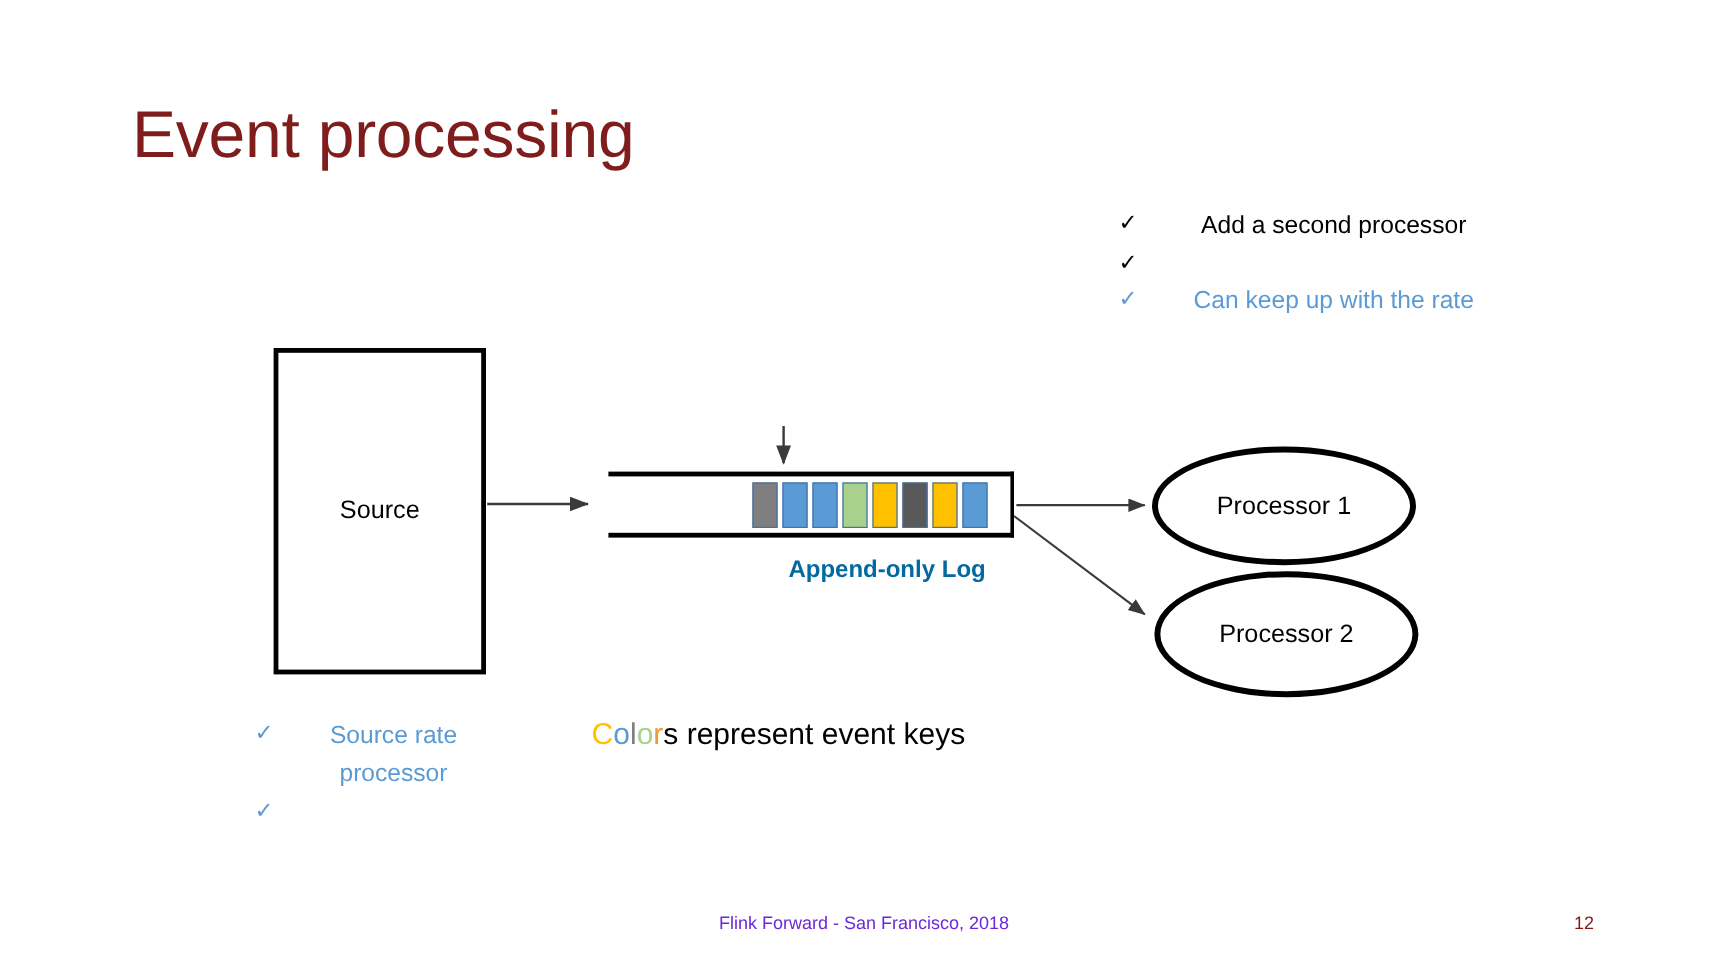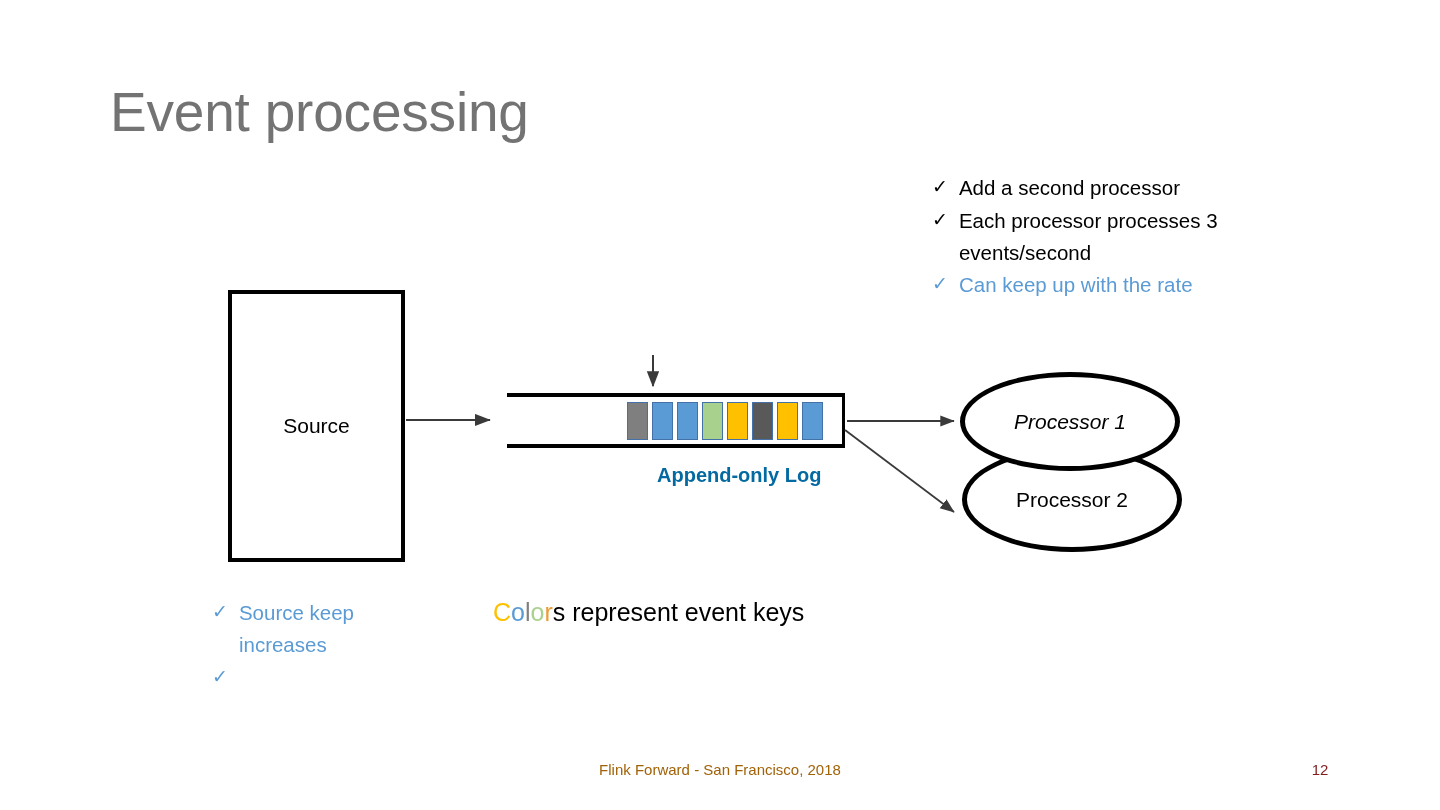--- a/index.html
+++ b/index.html
@@ -19,21 +19,21 @@
 
   
   #title {
     position: absolute;
     left: 110px;
     top: 82px;
     font-size: 55px;
     line-height: 1.1;
     font-weight: 400;
     letter-spacing: -0.2px;
-    color: #737373;
+    color: #7f1d1d;
     white-space: nowrap;
   }
 
   
   .bullet-list {
     position: absolute;
     list-style: none;
     margin: 0;
     padding: 0;
   }
@@ -44,20 +44,21 @@
   }
   .bullet-check {
     flex: 0 0 auto;
     font-size: 19px;
     line-height: 1.55;
     margin-right: 11px;
     font-family: "DejaVu Sans", sans-serif;
   }
   .bullet-text {
     line-height: 1.55;
+    text-align: center;
   }
 
   #bullets-right {
     left: 932px;
     top: 172px;
     width: 350px;
     font-size: 20.5px;
   }
   #bullets-right .bullet-text { width: 305px; }
 
@@ -146,22 +147,22 @@
     border: 5px solid #000000;
     border-radius: 50%;
     background: #ffffff;
     box-sizing: border-box;
     display: flex;
     align-items: center;
     justify-content: center;
     font-size: 21px;
     color: #000000;
   }
-  #processor-1 { left: 960px; top: 372px; width: 220px; height: 99px; z-index: 3; font-style: italic; }
-  #processor-2 { left: 962px; top: 447px; width: 220px; height: 105px; z-index: 2; }
+  #processor-1 { left: 960px; top: 372px; width: 220px; height: 99px; z-index: 3; }
+  #processor-2 { left: 962px; top: 476px; width: 220px; height: 105px; z-index: 2; }
 
   
   #colors-caption {
     position: absolute;
     left: 493px;
     top: 568px;
     font-size: 25px;
     white-space: nowrap;
     margin-top: 30px;
   }
@@ -173,21 +174,21 @@
   .ck-rest { color: #000000; }
 
   
   #footer-text {
     position: absolute;
     left: 0;
     top: 761px;
     width: 1440px;
     text-align: center;
     font-size: 15px;
-    color: #a16207;
+    color: #6d28d9;
   }
   #page-number {
     position: absolute;
     left: 1290px;
     top: 761px;
     width: 60px;
     text-align: center;
     font-size: 15px;
     color: #7f1d1d;
   }
@@ -209,32 +210,31 @@
 
   <div id="title">Event processing</div>
 
   <ul class="bullet-list" id="bullets-right">
     <li class="bullet-item">
       <span class="bullet-check tone-dark">✓</span>
       <span class="bullet-text tone-dark">Add a second processor</span>
     </li>
     <li class="bullet-item">
       <span class="bullet-check tone-dark">✓</span>
-      <span class="bullet-text tone-dark">Each processor processes 3 events/second</span>
     </li>
     <li class="bullet-item">
       <span class="bullet-check tone-blue">✓</span>
       <span class="bullet-text tone-blue">Can keep up with the rate</span>
     </li>
   </ul>
 
   <ul class="bullet-list" id="bullets-left">
     <li class="bullet-item">
       <span class="bullet-check tone-blue">✓</span>
-      <span class="bullet-text tone-blue">Source keep increases</span>
+      <span class="bullet-text tone-blue">Source rate processor</span>
     </li>
     <li class="bullet-item">
       <span class="bullet-check tone-blue">✓</span>
     </li>
   </ul>
 
   <div id="source-box">
     <span id="source-label">Source</span>
   </div>
 

